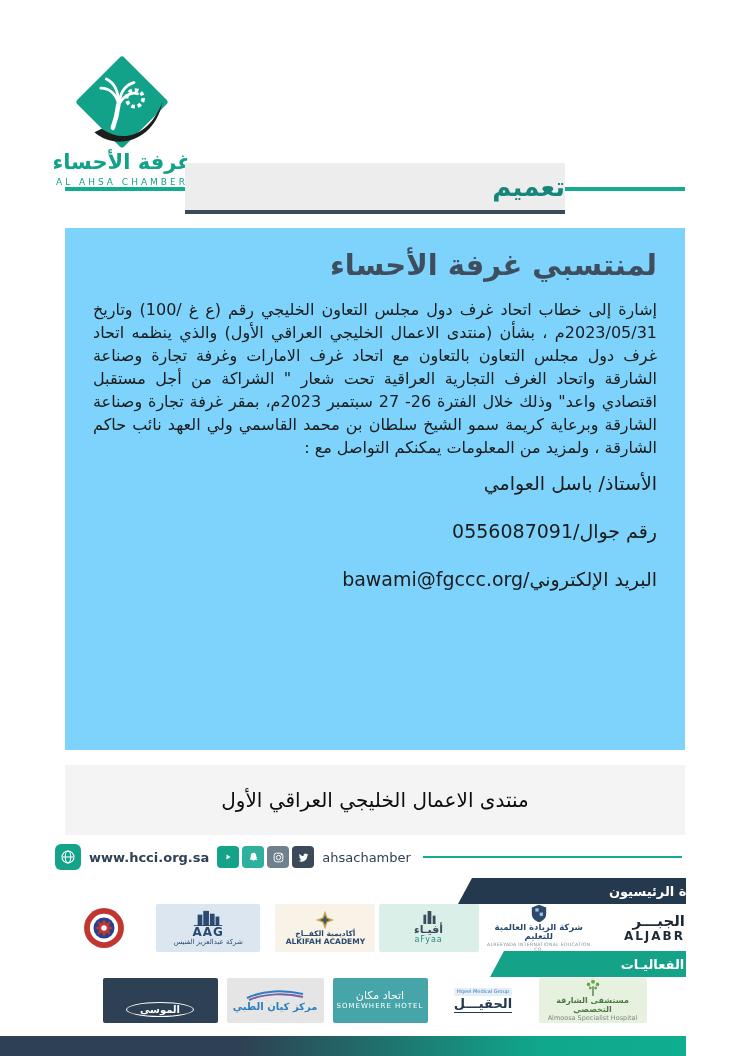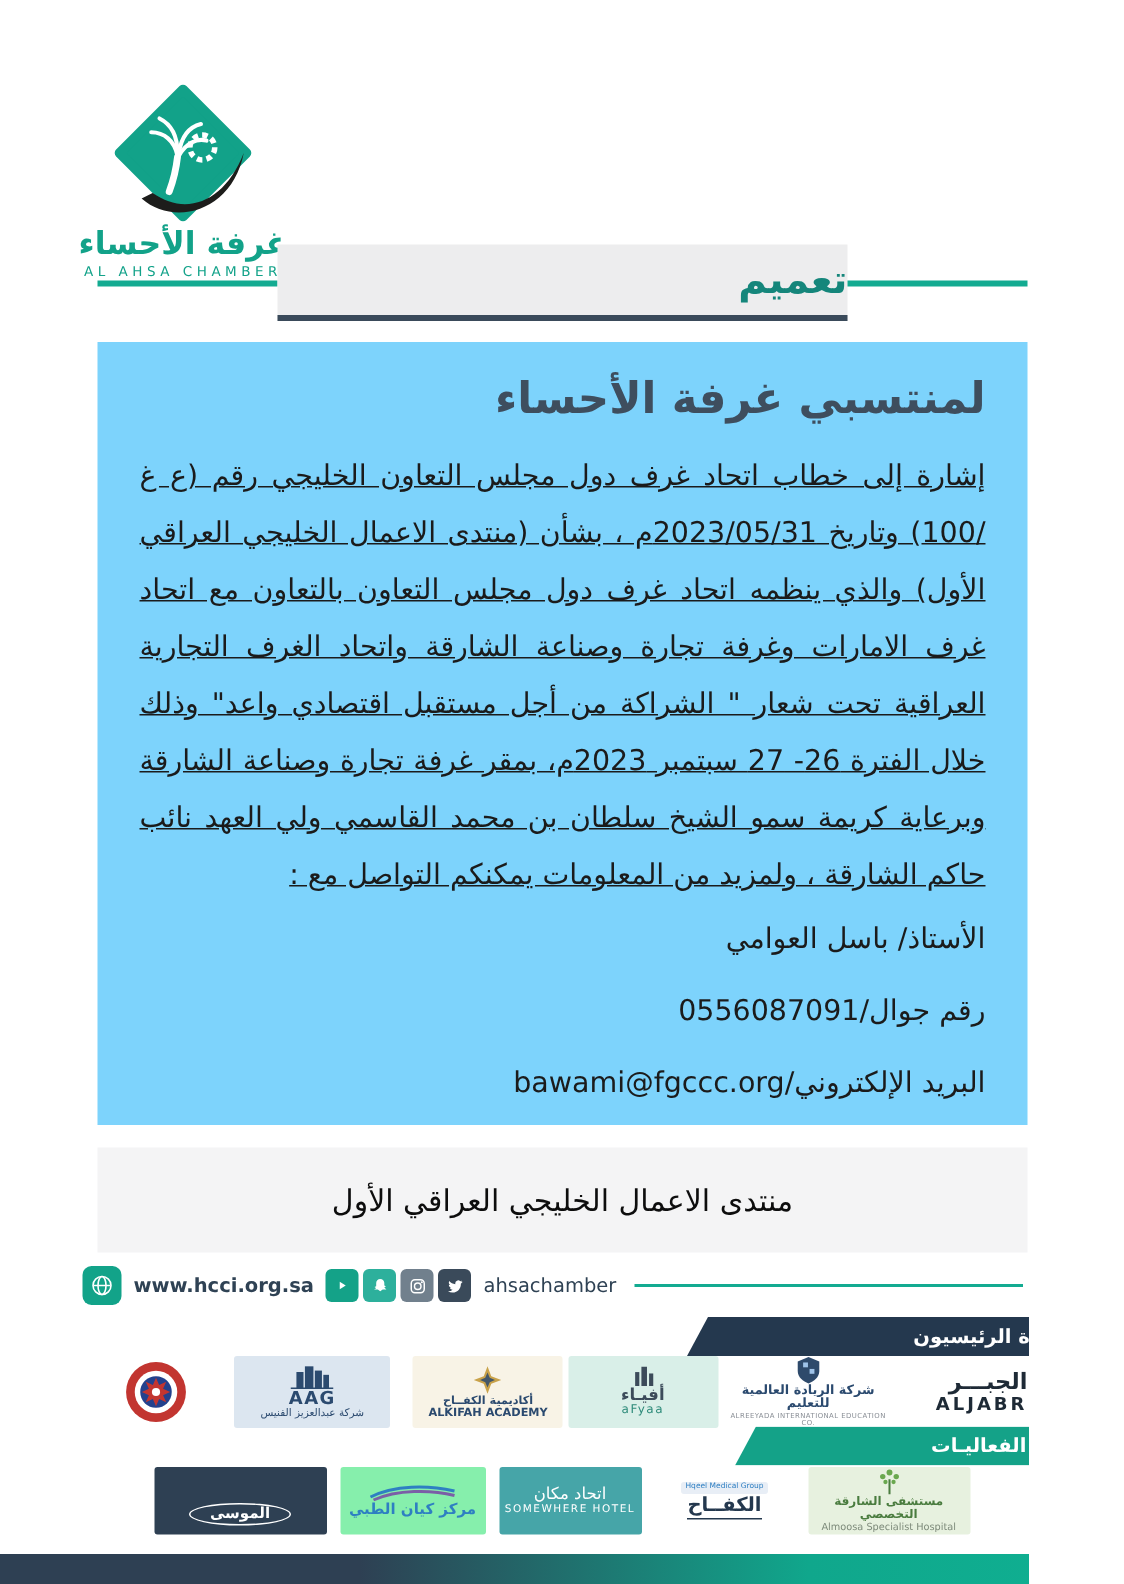--- a/index.html
+++ b/index.html
@@ -16,21 +16,21 @@
   .banner{position:absolute;top:163px;left:65px;width:620px;height:51px;display:flex;align-items:center;}
   .banner-line{flex:1;height:4px;background:#13ab91;}
   .banner-box{width:380px;height:47px;background:#ededee;border-bottom:4px solid #3a4a5a;
               display:flex;align-items:center;justify-content:flex-end;
               color:#15867b;font-size:26px;font-weight:bold;}
 
   
   .card{position:absolute;top:228px;left:65px;width:620px;height:522px;background:#7dd3fc;
         box-sizing:border-box;padding:12px 28px 0;direction:rtl;}
   .card h1{margin:8px 0 16px;font-size:29px;color:#3e4e5e;font-weight:bold;}
-  .body-text{font-size:19px;line-height:38px;text-align:justify;margin:0;color:#1b1b1b;text-decoration:underline;}
+  .body-text{font-size:16px;line-height:23px;text-align:justify;margin:0;color:#1b1b1b;}
   .contact-line{font-size:19px;line-height:48px;color:#1b1b1b;}
 
   
   .attach-box{position:absolute;top:765px;left:65px;width:620px;height:70px;background:#f4f4f5;
               display:flex;align-items:center;justify-content:center;font-size:20px;color:#0d0d0d;direction:rtl;}
 
   
   .social-bar{position:absolute;top:843px;left:55px;right:4px;height:28px;display:flex;align-items:center;gap:8px;color:#2f4254;}
   .globe-btn{width:26px;height:26px;border-radius:6px;background:#12a389;display:flex;align-items:center;justify-content:center;flex:none;}
   .site{font-size:13px;font-weight:bold;}
@@ -67,21 +67,21 @@
   .lg-reeyada .ar{font-size:8.5px;font-weight:bold;}
   .lg-reeyada .en{font-size:4.6px;color:#8a8f96;letter-spacing:.3px;}
   .lg-aljabr{width:146px;background:#ffffff;color:#1e2a36;flex-direction:row;gap:7px;}
   .lg-aljabr .txt{display:flex;flex-direction:column;align-items:flex-end;}
   .lg-aljabr .ar{font-size:15px;font-weight:bold;}
   .lg-aljabr .en{font-size:12px;font-weight:bold;letter-spacing:2px;}
 
   .lg-almousa{width:115px;background:#2e4053;color:#fff;}
   .lg-almousa .oval{border:1.5px solid #fff;border-radius:50%;padding:1px 13px;font-size:10px;font-weight:bold;margin-top:24px;}
   .fine-line{height:2px;background:rgba(255,255,255,.65);border-radius:1px;margin-top:3px;}
-  .lg-kayan{width:97px;background:#86efac;color:#2e7fc2;}
+  .lg-kayan{width:97px;background:#e5e5e5;color:#2e7fc2;}
   .lg-kayan .ar{font-size:10px;font-weight:bold;}
   .lg-somewhere{width:95px;background:#46a5a8;color:#fff;}
   .lg-somewhere .ar{font-size:11px;}
   .lg-somewhere .en{font-size:7px;letter-spacing:1px;}
   .lg-hqeel{width:93px;background:#ffffff;color:#24384e;}
   .lg-hqeel .en{font-size:5px;color:#2e7fc2;background:#e8eef6;border-radius:2px;padding:1px 3px;}
   .lg-hqeel .ar{font-size:13px;font-weight:bold;border-bottom:1px solid #24384e;margin-top:1px;}
   .lg-hospital{width:108px;background:#e7f1df;}
   .lg-hospital .ar{font-size:8px;font-weight:bold;color:#4a7c3f;}
   .lg-hospital .en{font-size:6.5px;color:#7d8a7a;}
@@ -266,21 +266,21 @@
       <div class="ar lg-ar">مركز كيان الطبي</div>
     </div>
 
     <div class="lg lg-somewhere">
       <div class="ar lg-ar">اتحاد مكان</div>
       <div class="en">SOMEWHERE HOTEL</div>
     </div>
 
     <div class="lg lg-hqeel">
       <div class="en">Hqeel Medical Group</div>
-      <div class="ar lg-ar">الكفــاح</div>
+      <div class="ar lg-ar">الحقيـــل</div>
     </div>
 
     <div class="lg lg-hospital">
       <svg width="18" height="18" viewBox="0 0 18 20">
         <path d="M9 8v11" stroke="#4a7c3f" stroke-width="1.5"></path>
         <g fill="#6aa84f">
             <circle cx="9" cy="3" r="2.2"></circle>
             <circle cx="4" cy="6" r="2"></circle>
             <circle cx="14" cy="6" r="2"></circle>
         <circle cx="6" cy="10" r="1.6"></circle>

